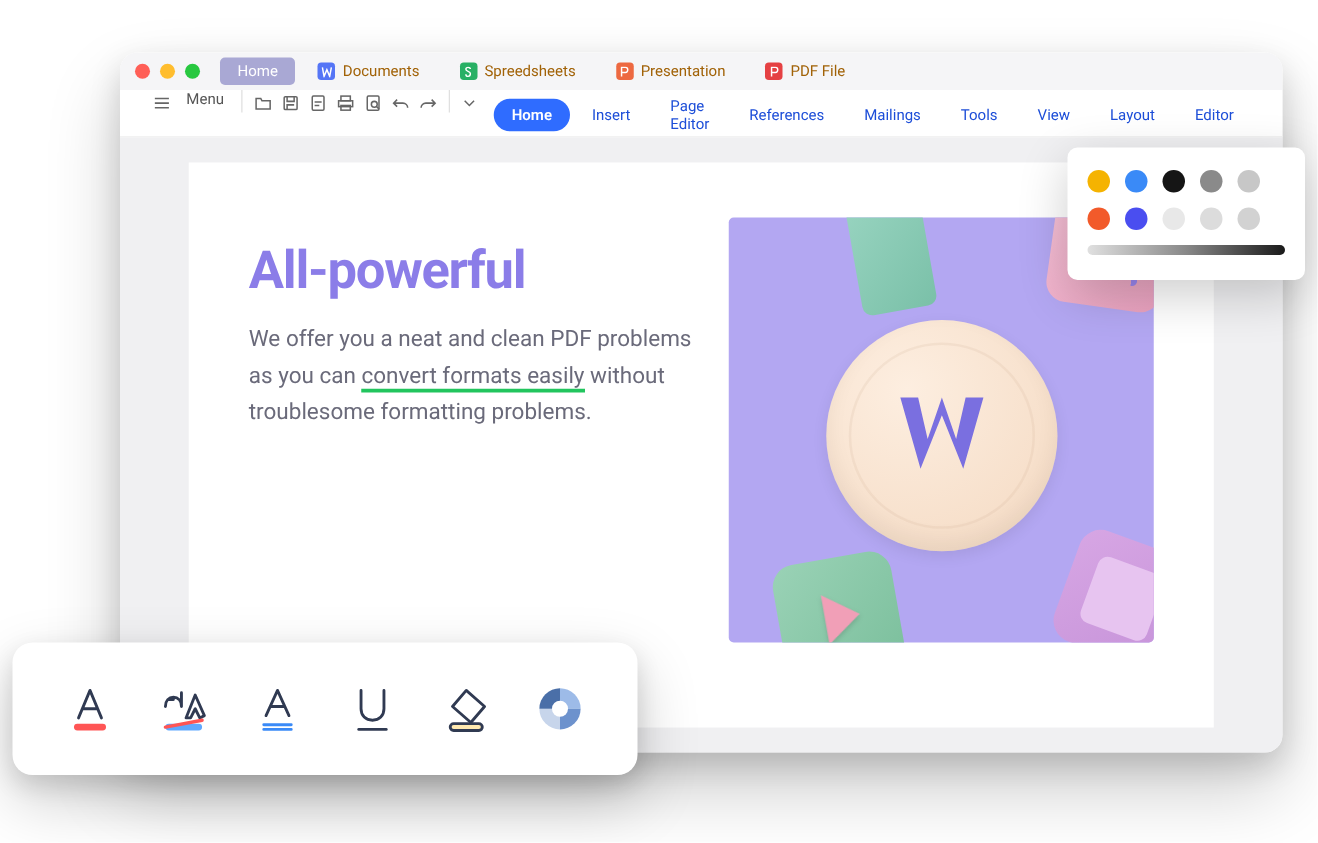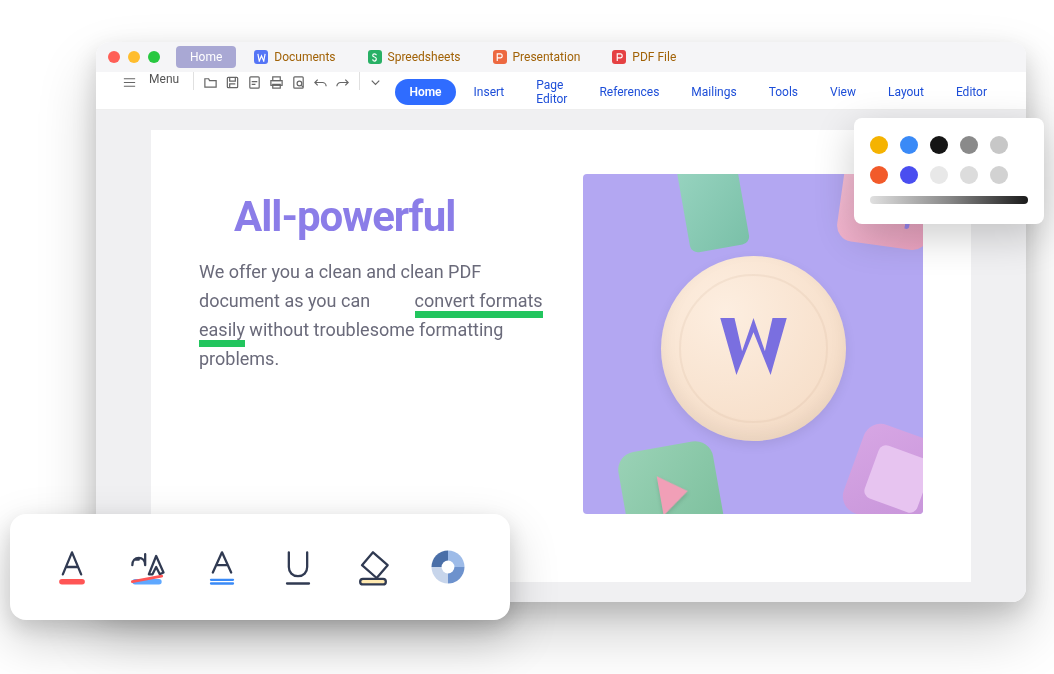--- a/index.html
+++ b/index.html
@@ -23,23 +23,23 @@
 .tb-icon-btn { width: 20px; height: 20px; display: flex; align-items: center; justify-content: center; cursor: pointer; color: #666; }
 .tb-icon-btn svg { width: 15px; height: 15px; fill: none; stroke: #666; stroke-width: 1.3; }
 .tb-menu-label { font-size: 12px; color: #555; padding: 0 6px; cursor: pointer; }
 .tb-divider { width: 1px; height: 18px; background: #e0e0e0; margin: 0 2px; }
 .ribbon-tabs { display: flex; gap: 4px; margin-left: 6px; align-items: center; }
 .ribbon-tab { padding: 6px 14px; font-size: 12px; color: #1d4ed8; cursor: pointer; border-radius: 14px; }
 .ribbon-tab.active { background: #2f6cff; color: #fff; font-weight: 600; }
 .doc-area { padding: 20px 0; display: flex; justify-content: center; background: #f0f0f2; height: calc(100% - 68px); }
 .doc-page { width: 820px; background: #fff; padding: 44px 48px; display: flex; gap: 24px; }
 .doc-text-col { flex: 1; padding-top: 20px; }
-.doc-title { font-size: 42px; font-weight: 700; color: #8b7de8; letter-spacing: -1px; line-height: 1.1; margin-bottom: 18px; margin-left: 35px; }
+.doc-title { font-size: 42px; font-weight: 700; color: #8b7de8; letter-spacing: -1px; line-height: 1.1; margin-bottom: 18px; }
 .doc-body { font-size: 18px; color: #6a6a7a; line-height: 1.6; font-weight: 400; }
-.doc-underline { border-bottom: 7px solid #22c55e; margin-left: 40px; }
+.doc-underline { border-bottom: 3px solid #22c55e; }
 .doc-image-col { width: 340px; }
 .hero-image { width: 100%; height: 340px; background: #b3a7f2; border-radius: 4px; position: relative; overflow: hidden; }
 .float-shape { position: absolute; }
 .shape-coin { width: 185px; height: 185px; border-radius: 50%; background: radial-gradient(circle at 35% 30%, #fdeee0, #f4d9c1); top: 82px; left: 78px; display: flex; align-items: center; justify-content: center; box-shadow: inset 0 -8px 18px rgba(0,0,0,0.06), 0 4px 12px rgba(0,0,0,0.08); }
 .shape-coin::before { content: ""; position: absolute; width: 145px; height: 145px; border-radius: 50%; border: 2px solid rgba(200,170,140,0.15); }
 .coin-logo svg { width: 95px; height: 95px; }
 .shape-green-ribbon { width: 60px; height: 90px; background: linear-gradient(135deg,#98d4c0,#7ac0a8); border-radius: 8px; top: -15px; left: 100px; transform: rotate(-10deg); }
 .shape-pink-cursor { width: 92px; height: 92px; background: linear-gradient(135deg,#f7c3d8,#eaa1bf); border-radius: 16px; top: -20px; right: -10px; transform: rotate(8deg); display: flex; align-items: center; justify-content: center; }
 .shape-pink-cursor::after { content: ""; width: 46px; height: 46px; border: 5px solid #9b88f0; border-radius: 4px; border-bottom: none; border-left: none; }
 .shape-play { width: 96px; height: 96px; background: linear-gradient(135deg,#9ad2b6,#7bbf9c); border-radius: 18px; bottom: -28px; left: 40px; transform: rotate(-10deg); display: flex; align-items: center; justify-content: center; }
@@ -169,21 +169,21 @@
     </div>
   </div>
 
   <div class="doc-area">
     <div class="doc-page">
       <div class="doc-text-col">
         <div class="doc-title">
           <span>All-powerful</span><br>
         </div>
         <div class="doc-body">
-          <span>We offer you a clean and clean PDF document as you can </span><span class="doc-underline">convert formats easily</span><span> without troublesome formatting problems.</span>
+          <span>We offer you a neat and clean PDF problems as you can </span><span class="doc-underline">convert formats easily</span><span> without troublesome formatting problems.</span>
         </div>
       </div>
       <div class="doc-image-col">
         <div class="hero-image">
           <div class="float-shape shape-green-ribbon"></div>
           <div class="float-shape shape-pink-cursor"></div>
           <div class="float-shape shape-coin">
             <div class="coin-logo">
               <svg viewBox="0 0 100 100">
                   <path d="M15 20 L32 80 L50 35 L68 80 L85 20 L70 20 L62 55 L50 20 L38 55 L30 20 Z" fill="#7a6fe0"></path>

